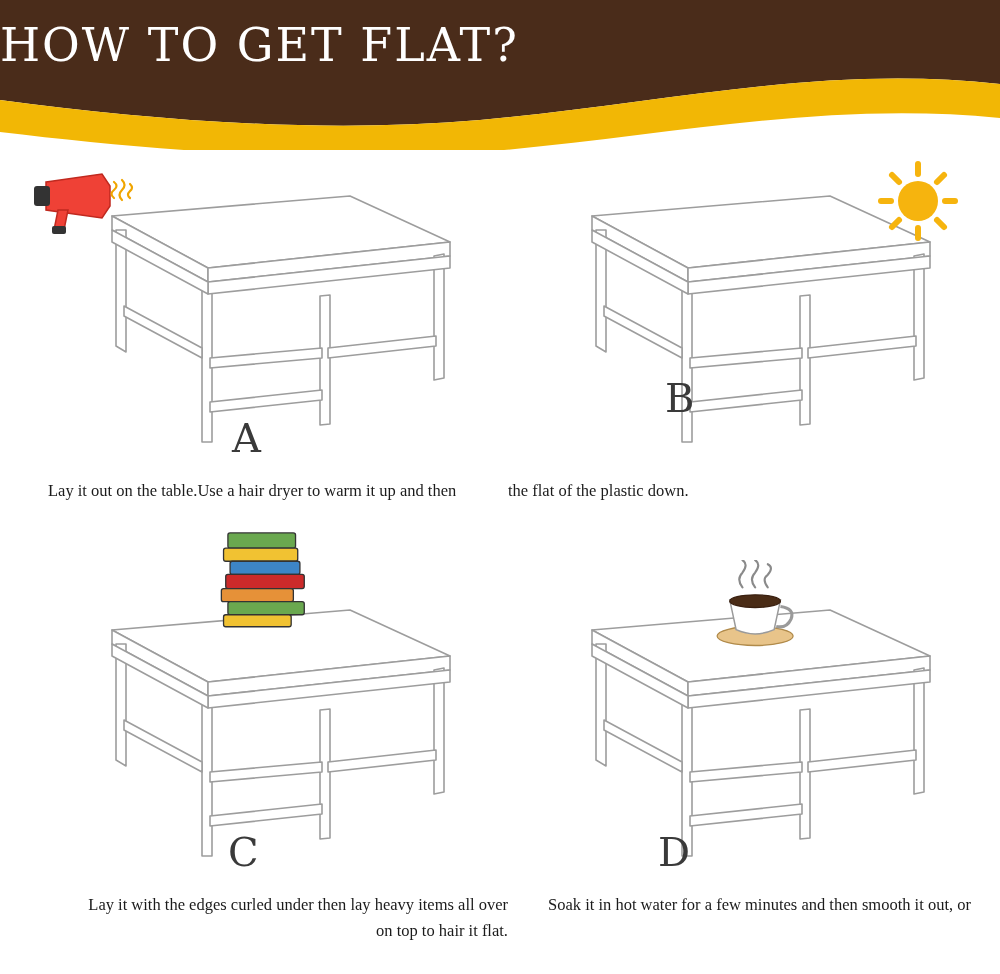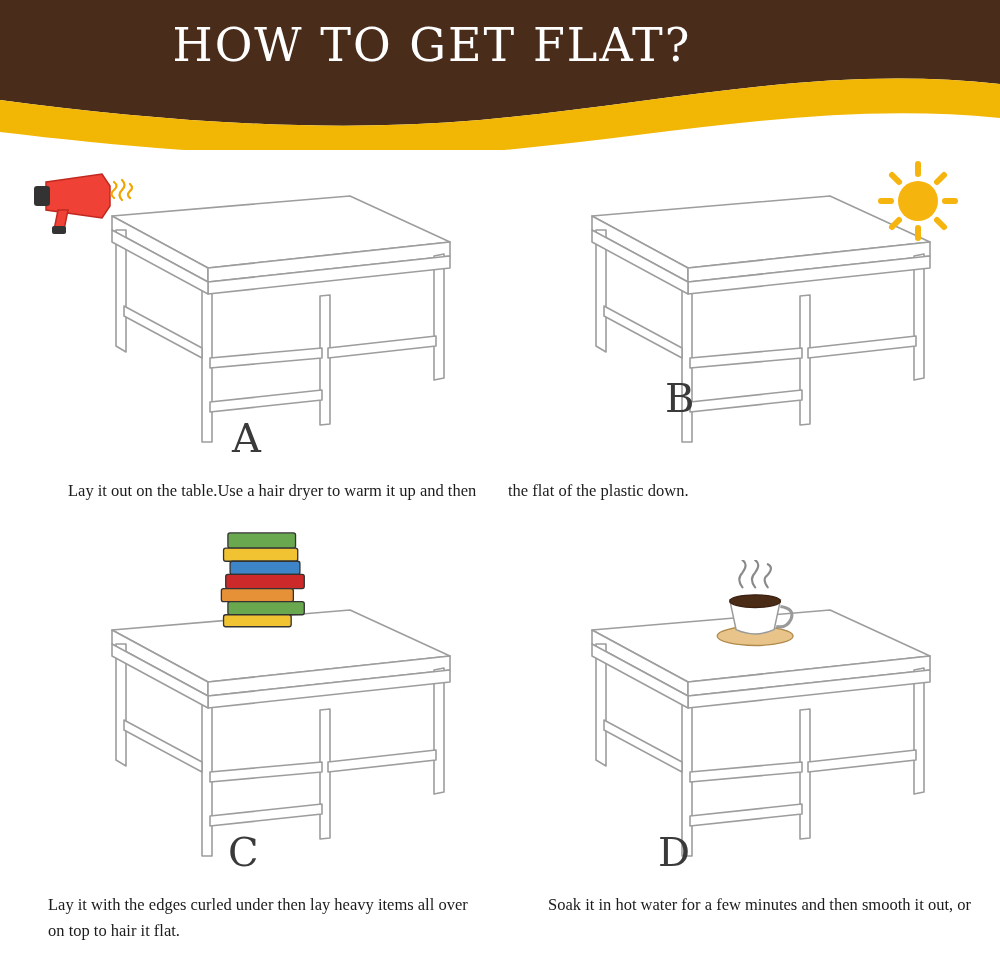--- a/index.html
+++ b/index.html
@@ -26,24 +26,24 @@
   }
   .header-bg {
     position: absolute;
     left: 0;
     top: 0;
     width: 1000px;
     height: 150px;
   }
   .header-title {
     position: absolute;
-    left: 14px;
+    left: 0;
     top: 18px;
     width: 836px;
-    text-align: center;
+    text-align: left;
     color: #ffffff;
     font-family: "DejaVu Serif", serif;
     font-size: 46px;
     font-weight: normal;
     letter-spacing: 2px;
     z-index: 3;
   }
 
   
   .panels {
@@ -83,23 +83,23 @@
   .letter-d { left: 160px; top: 700px; }
 
   .caption {
     position: absolute;
     font-family: "Liberation Serif", serif;
     font-size: 16.5px;
     color: #1b1b1b;
     line-height: 1.55;
     width: 452px;
   }
-  .cap-a { left: 28px;  top: 322px; margin-left: 20px; }
+  .cap-a { left: 28px;  top: 322px; }
   .cap-b { left: 8px;   top: 322px; width: 470px; }
-  .cap-c { left: 28px;  top: 756px; }
+  .cap-c { left: 36px;  top: 756px; text-align: right; }
   .cap-d { left: 8px;   top: 756px; width: 470px; margin-left: 40px; }
 
   
   .icon-hairdryer {
     position: absolute;
     left: 8px;
     top: 12px;
     width: 110px;
     height: 70px;
   }

